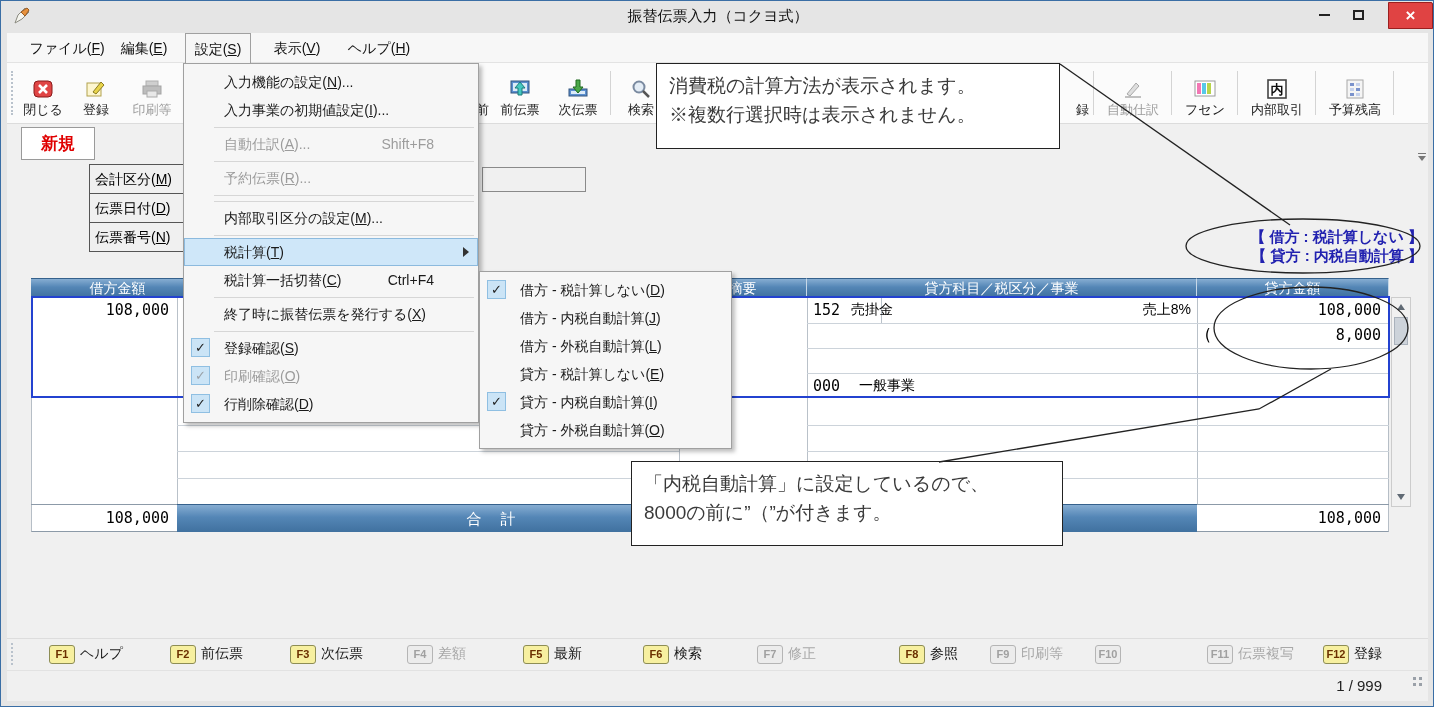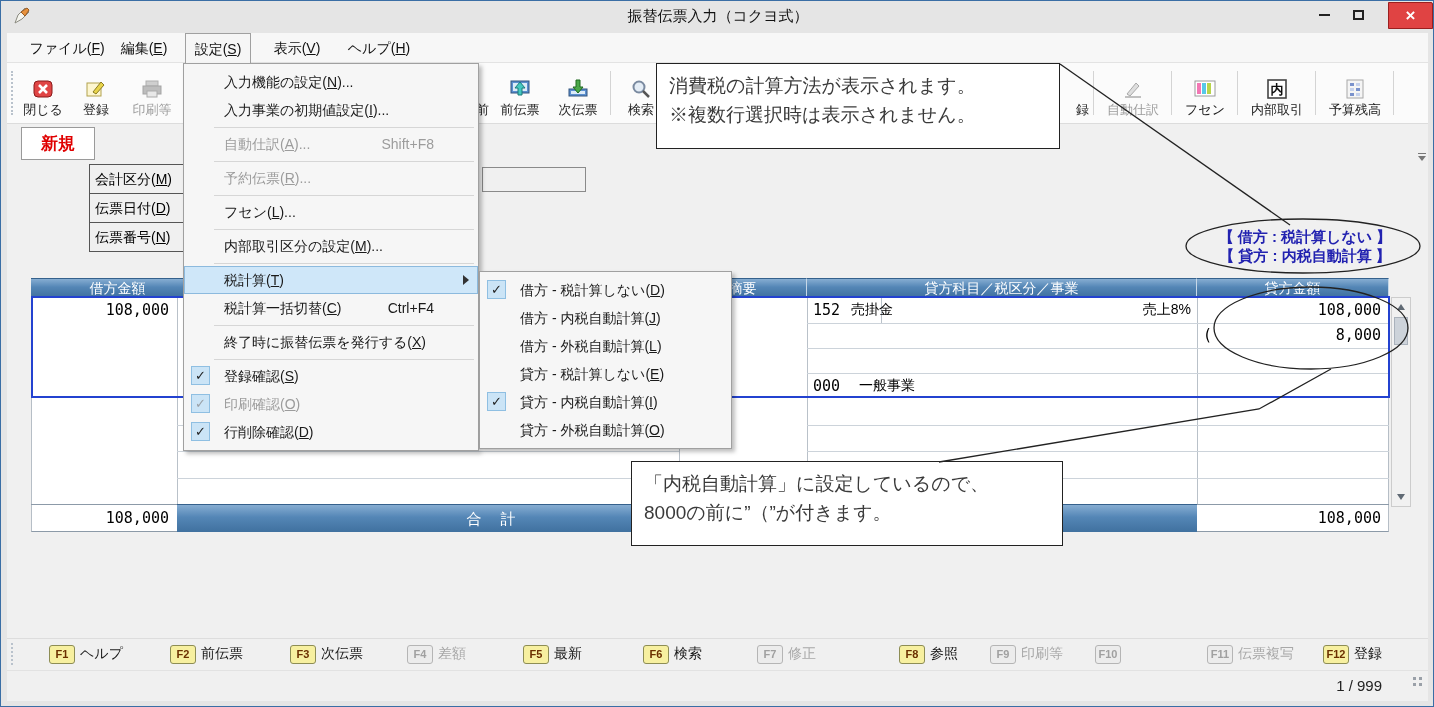--- a/index.html
+++ b/index.html
@@ -95,21 +95,21 @@
   .mi.dis .mi-check{color:#9aa0a6;}
   .mi-arrow{position:absolute;right:9px;top:9px;width:0;height:0;
             border-top:5px solid transparent;border-bottom:5px solid transparent;
             border-left:6px solid #333;}
   .msep{height:6px;position:relative;}
   .msep::after{content:"";position:absolute;left:30px;right:4px;top:3px;border-top:1px solid #d6d6d6;}
   
   .callout{position:absolute;background:#fff;border:1px solid #222;padding:7px 12px;
            font-size:19px;line-height:1.55;color:#3a3a3a;z-index:25;}
   .bluenote{position:absolute;left:1186px;top:226px;width:236px;z-index:5;
-            color:#2222b0;font-size:15px;font-weight:bold;line-height:19px;text-align:center;white-space:nowrap;}
+            color:#2222b0;font-size:15px;font-weight:bold;line-height:19px;text-align:right;white-space:nowrap;}
   .overlay-svg{position:absolute;left:0;top:0;z-index:30;pointer-events:none;}
   
   .fnbar{position:absolute;left:6px;top:637px;width:1421px;height:30px;background:#f0f0f0;
          border-top:1px solid #ddd;}
   .fgrip{position:absolute;left:4px;top:4px;height:22px;border-left:2px dotted #b9c2cc;}
   .fnitem{position:absolute;top:4px;height:22px;display:flex;align-items:center;}
   .fkey{display:inline-block;width:26px;height:19px;background:#f7f0a0;border:1px solid #8d8d55;
         border-radius:3px;color:#6b3000;font-size:11px;font-weight:bold;text-align:center;line-height:17px;}
   .fnitem .flab{margin-left:5px;font-size:14px;color:#1a1a1a;white-space:nowrap;}
   .fnitem.dis .fkey{background:#ececec;border-color:#b5b5b5;color:#a0a0a0;}
@@ -352,23 +352,20 @@
     <div class="msep"></div>
     <div class="mi dis">
         <span class="mi-label">自動仕訳(<u>A</u>)...</span>
         <span class="mi-sc">Shift+F8</span>
       </div>
     <div class="msep"></div>
     <div class="mi dis">
         <span class="mi-label">予約伝票(<u>R</u>)...</span>
       </div>
     <div class="msep"></div>
-    <div class="mi">
-        <span class="mi-label">フセン(<u>L</u>)...</span>
-      </div>
     <div class="msep"></div>
     <div class="mi">
         <span class="mi-label">内部取引区分の設定(<u>M</u>)...</span>
       </div>
     <div class="msep"></div>
     <div class="mi hl">
         <span class="mi-label">税計算(<u>T</u>)</span>
         <span class="mi-arrow"></span>
       </div>
     <div class="mi">

